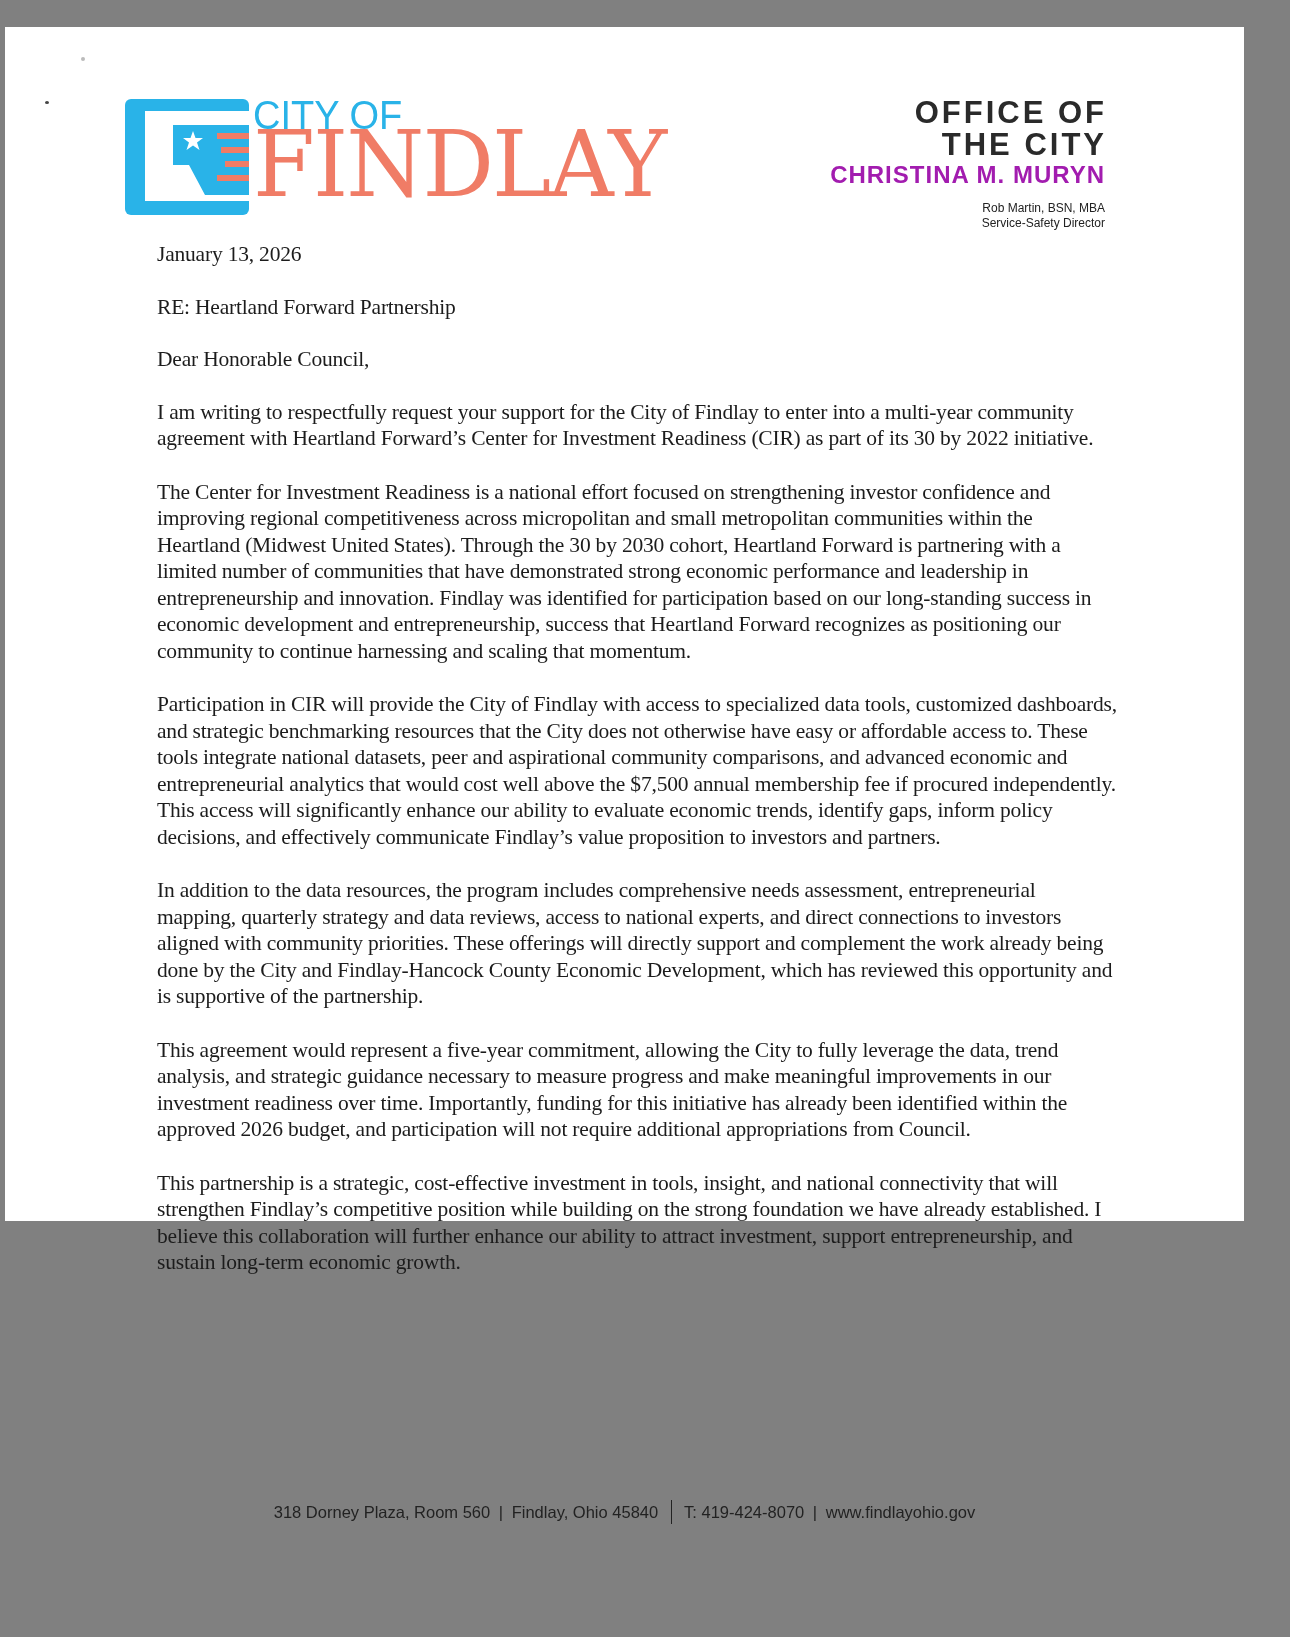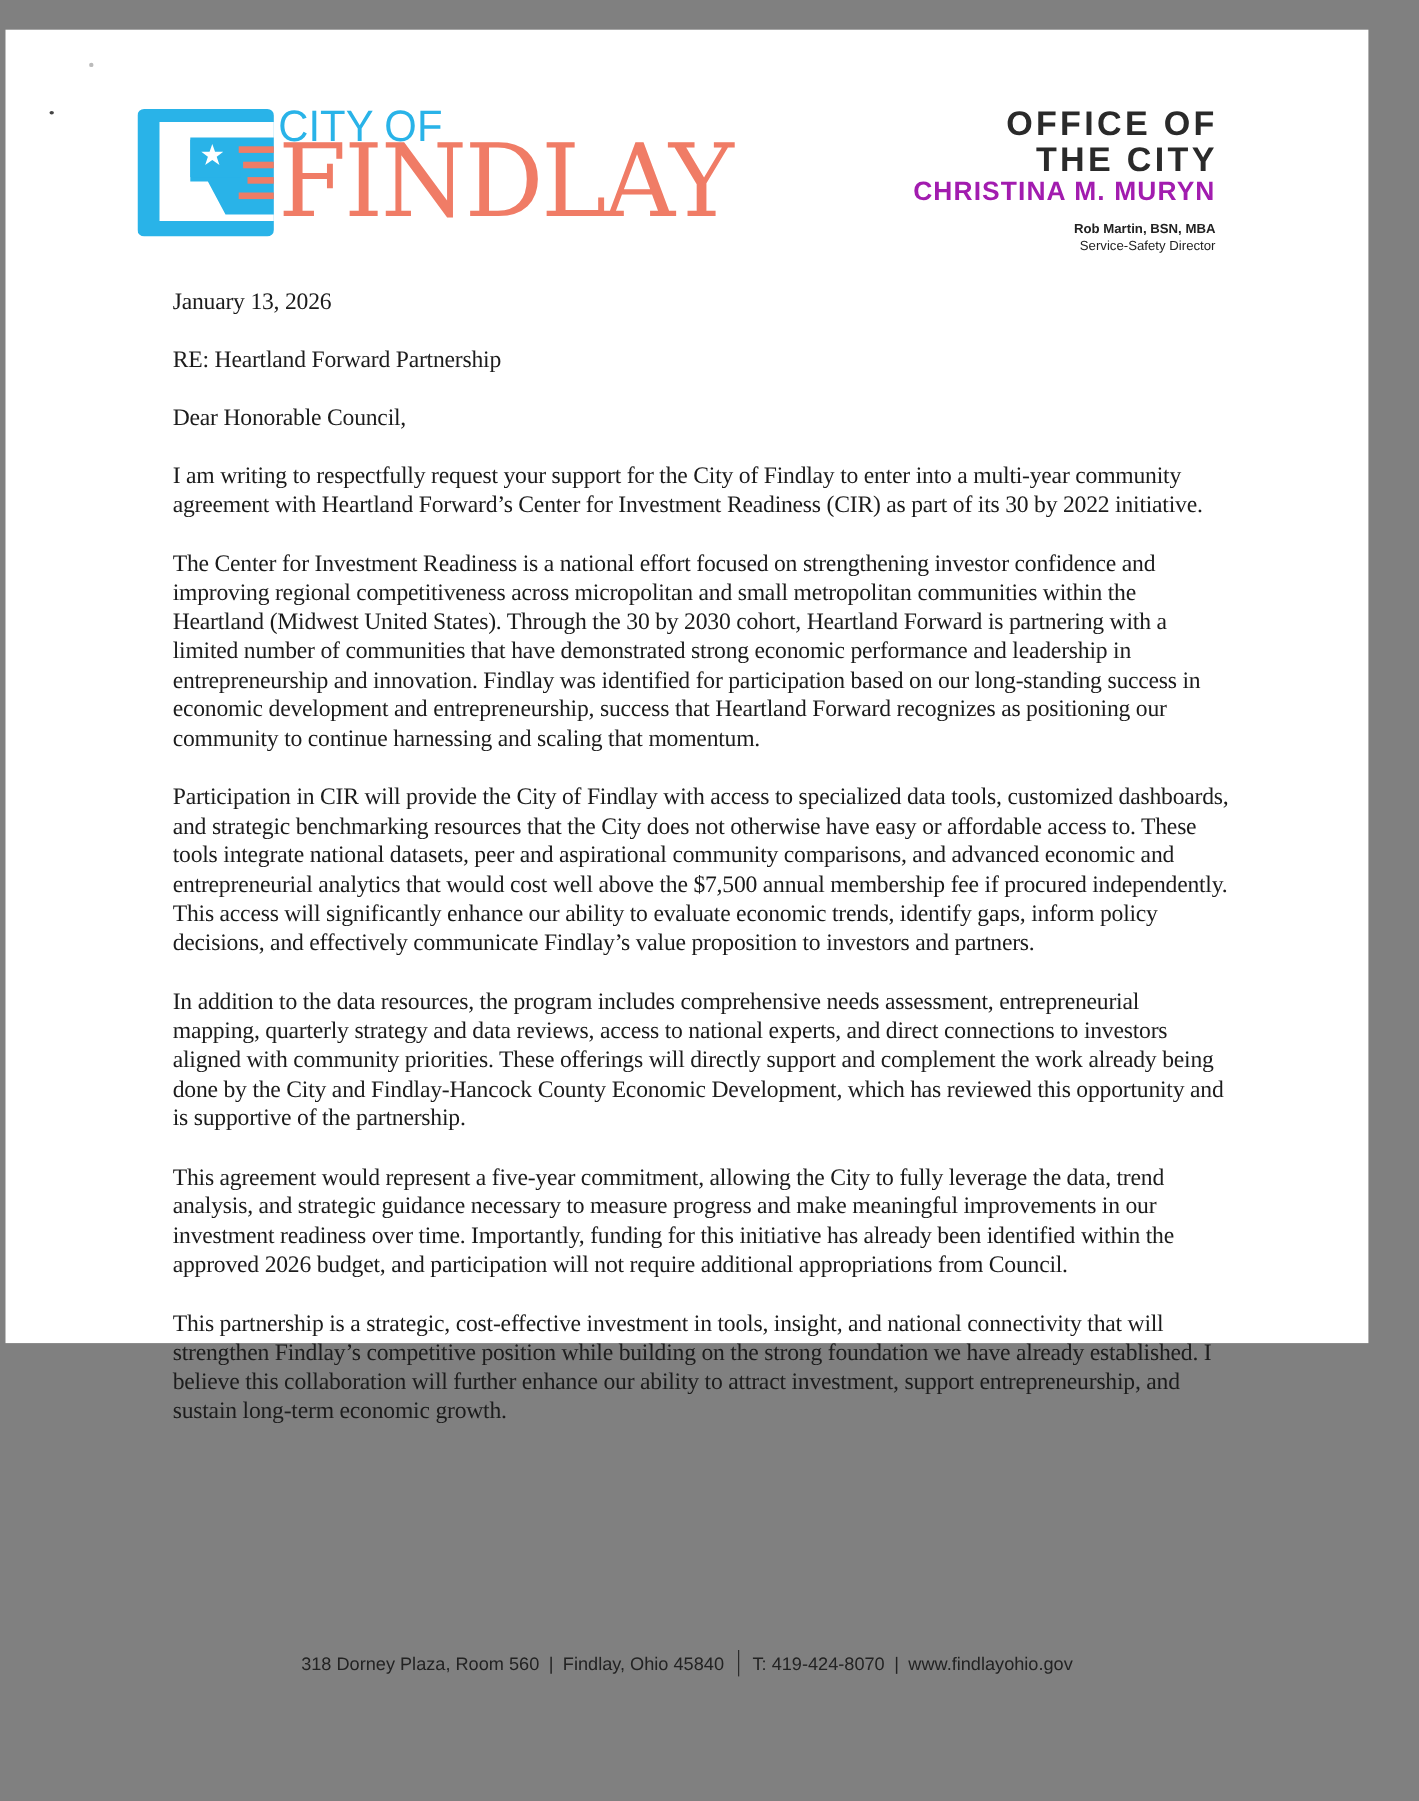--- a/index.html
+++ b/index.html
@@ -33,28 +33,28 @@
     font-size: 31px; font-weight: bold; color: #2a2a2a; letter-spacing: 3px;
     line-height: 32px; margin-right: -2px;
   }
   .mayor-name {
     font-size: 24px; font-weight: bold; color: #a21caf; letter-spacing: 1px; line-height: 28px;
   }
   .director {
     position: absolute; right: 139px; top: 174px; text-align: right;
     font-family: "Liberation Sans", sans-serif; font-size: 12px; color: #222; line-height: 15px;
   }
-  .director .name { font-weight: bold; }
+  .director .name { font-weight: normal; }
   .letter {
     position: absolute; left: 152px; top: 214px; width: 960px;
     font-family: "Liberation Serif", serif; font-size: 21.5px; line-height: 26.5px;
     color: #1c1c1c;
   }
   .letter p { margin: 0 0 27px 0; letter-spacing: -0.2px; }
-  .letter .date, .letter .re, .letter .salutation { margin-bottom: 26px; margin-top: 20px; }
+  .letter .date, .letter .re, .letter .salutation { margin-bottom: 26px; }
   .footer {
     position: absolute; left: 0; width: 100%; top: 1473px; text-align: center;
     font-family: "Liberation Sans", sans-serif; font-size: 16.5px; color: #222;
   }
   .footer .sep { display: inline-block; margin: 0 4px; }
   .footer .sep-tall { display: inline-block; width: 1px; height: 24px; background: #222; vertical-align: -6px; margin: 0 8px; }
 </style>
 </head>
 <body>
 

